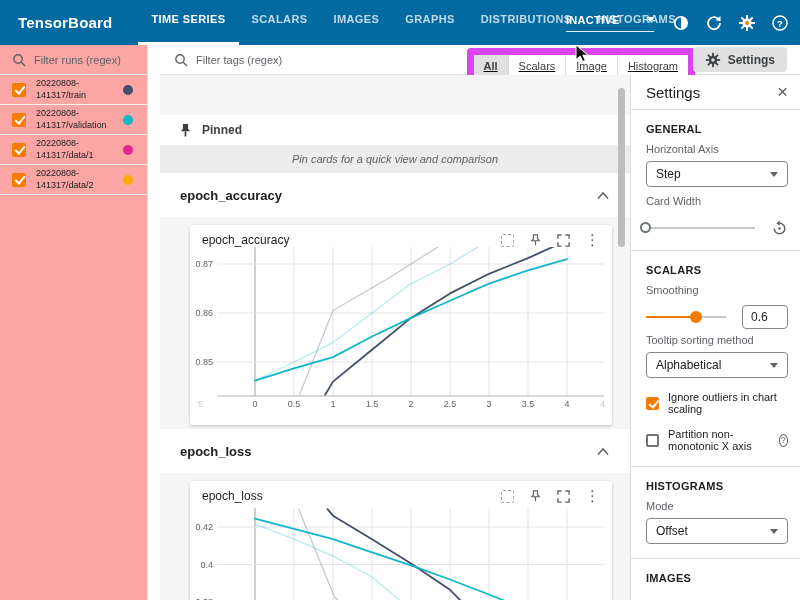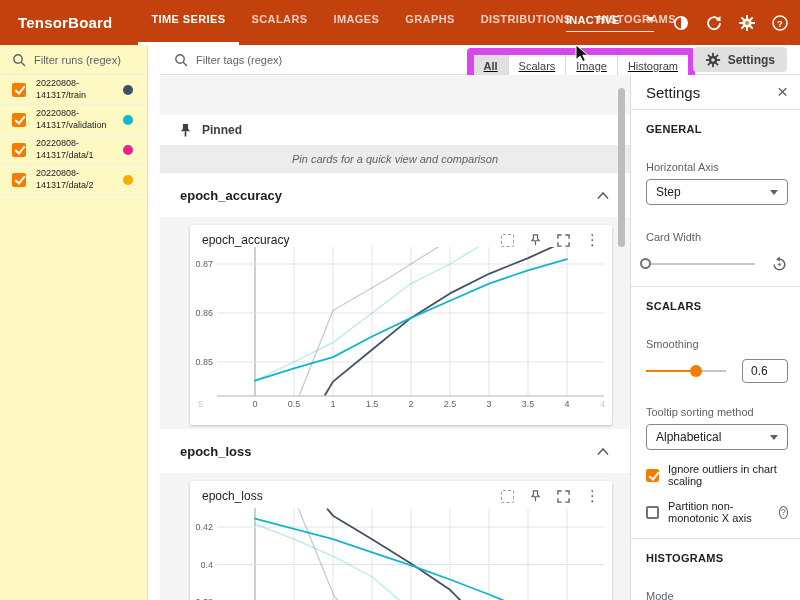--- a/index.html
+++ b/index.html
@@ -1,37 +1,37 @@
 <!DOCTYPE html>
 <html><head>
 <meta charset="utf-8">
 <style>
   * { margin:0; padding:0; box-sizing:border-box; }
   html,body { width:800px; height:600px; overflow:hidden; background:#fff;
     font-family:"Liberation Sans", sans-serif; }
   #stage { position:relative; width:800px; height:600px; overflow:hidden; }
 
   
-  .header { position:absolute; left:0; top:0; width:800px; height:45px; background:#c2410c;
+  .header { position:absolute; left:0; top:0; width:800px; height:45px; background:#0369a1;
     display:flex; align-items:center; }
   .logo { color:#fff; font-size:15px; font-weight:bold; margin-left:18px; letter-spacing:.2px; }
   .tabs { display:flex; height:45px; margin-left:26px; }
   .tab { display:flex; align-items:center; padding:8px 13px; font-size:11px; font-weight:bold;
     letter-spacing:.4px; color:rgba(255,255,255,.75); cursor:pointer; border-bottom:3px solid transparent; padding-top:3px; }
   .tab.active { color:#fff; border-bottom:3px solid #fff; }
   .hdr-right { position:absolute; right:10px; top:0; height:45px; display:flex; align-items:center; gap:13px; }
   .run-status { display:flex; align-items:center; justify-content:space-between; width:88px;
     border-bottom:1px solid rgba(255,255,255,.9); padding-bottom:5px; margin-right:4px; }
   .run-status span { color:#fff; font-size:11px; font-weight:bold; letter-spacing:.3px; }
   .caret-w { width:0; height:0; border-left:4px solid transparent; border-right:4px solid transparent;
     border-top:5px solid #fff; }
   .hicon { width:20px; height:20px; display:flex; align-items:center; justify-content:center; cursor:pointer; }
 
   
-  .sidebar { position:absolute; left:0; top:45px; width:148px; bottom:0; background:#fef9c3;
+  .sidebar { position:absolute; left:0; top:45px; width:148px; bottom:0; background:#fca5a5;
     border-right:1px solid #e0e0e0; }
   .filter-row { height:30px; display:flex; align-items:center; gap:8px; padding:0 12px;
     border-bottom:1px solid #ebebeb; }
   .filter-row .ph { font-size:11px; color:#5f6368; }
   .run-header { height:33px; display:flex; align-items:center; padding:0 12px; border-bottom:1px solid #e4e4e4; }
   .run-header .lbl { font-size:12px; color:#202124; margin-left:10px; flex:1; }
   .run-row { height:30px; display:flex; align-items:center; padding:0 12px; border-bottom:1px solid #efefef; }
   .run-name { font-size:9px; line-height:1.3; color:#202124; margin-left:10px; width:88px;
     word-wrap:break-word; flex:1; }
   .dot { width:10px; height:10px; border-radius:50%; margin-right:2px; }
@@ -79,21 +79,21 @@
   .scrollthumb { position:absolute; right:5px; top:13px; width:7px; height:159px; background:#bdbdbd; border-radius:4px; }
 
   
   .panel { position:absolute; left:630px; top:75px; right:0; bottom:0; background:#fff;
     border-left:1px solid #dcdcdc; padding:0 12px 0 15px; }
   .panel-title-row { height:34px; display:flex; align-items:center; }
   .panel-title-row .t { font-size:15px; color:#202124; flex:1; }
   .x-close { font-size:19px; color:#5f6368; cursor:pointer; line-height:16px; }
   .divider { height:1px; background:#e0e0e0; margin:0 -12px 0 -15px; }
   .sec-head { font-size:11px; font-weight:bold; color:#202124; letter-spacing:.3px; margin-top:13px; }
-  .fld-label { font-size:11px; color:#5f6368; margin-top:26px; }
+  .fld-label { font-size:11px; color:#5f6368; margin-top:8px; }
   .select { height:26px; border:1px solid #80868b; border-radius:4px; display:flex; align-items:center;
     padding:0 9px; margin-top:6px; cursor:pointer; }
   .select span { font-size:12px; color:#202124; flex:1; }
   .caret-g { width:0; height:0; border-left:4px solid transparent; border-right:4px solid transparent;
     border-top:5px solid #5f6368; }
   .slider-row { display:flex; align-items:center; margin-top:12px; height:18px; gap:16px; }
   .slider { position:relative; flex:1; height:14px; cursor:pointer; }
   .slider .track { position:absolute; left:0; right:0; top:6px; height:2px; background:#c7c7c7; }
   .slider .fill { position:absolute; left:0; top:6px; height:2px; background:#f57c00; }
   .slider .handle { position:absolute; top:1px; width:12px; height:12px; border-radius:50%; background:#f57c00; }

